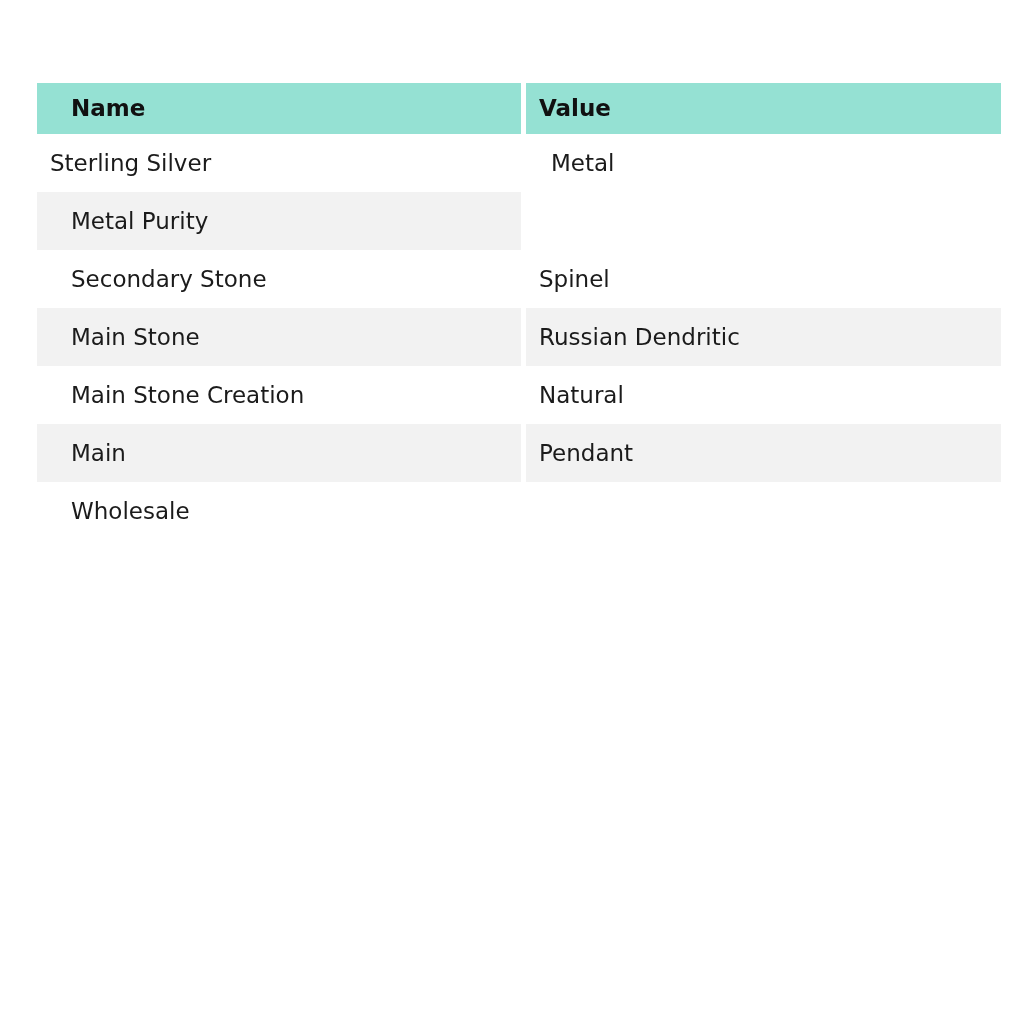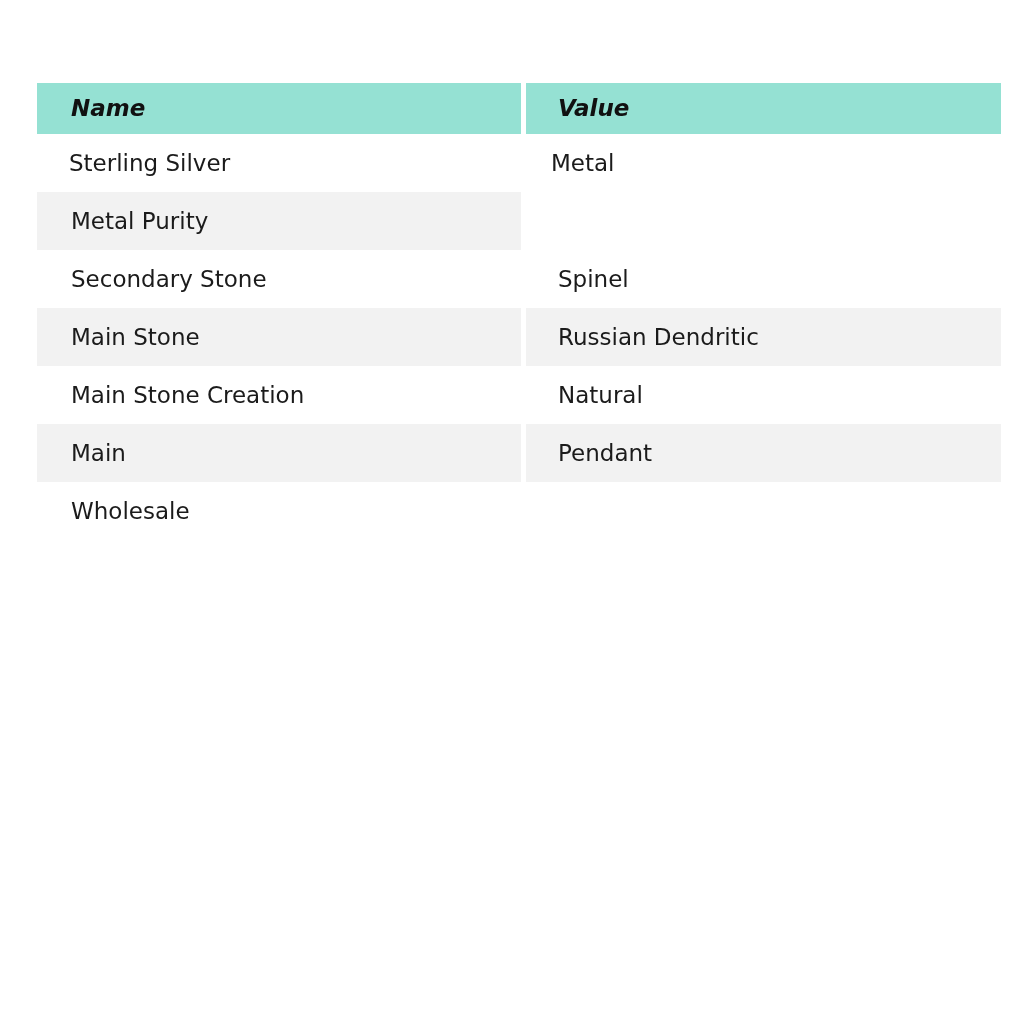--- a/index.html
+++ b/index.html
@@ -24,32 +24,32 @@
     width: 964px;
     display: flex;
     flex-direction: column;
   }
   .row {
     display: flex;
     flex-direction: row;
     column-gap: 5px;        
     height: 58px;
   }
-  .row.header { height: 51px; font-style: italic; }
+  .row.header { height: 51px; }
   .cell {
     display: flex;
     align-items: center;
     font-size: 23px;
     line-height: 1;
     background: transparent;
     white-space: nowrap;
     overflow: hidden;
   }
   .cell.c1 { width: 484px; padding-left: 34px; }
-  .cell.c2 { flex: 1; padding-left: 32px; text-align: right; }
+  .cell.c2 { flex: 1; padding-left: 13px; text-align: right; }
   .row.header .cell {
     background: #95e1d3;
     font-weight: 600;
     color: #111111;
   }
   
   .row.data:nth-child(odd) .cell { background: #f2f2f2; }
   .row.data:nth-child(even) .cell { background: #ffffff; }
 </style>
 </head>

